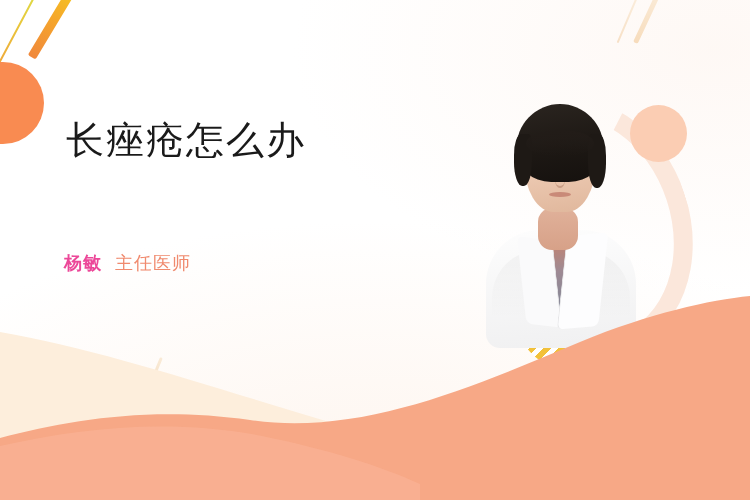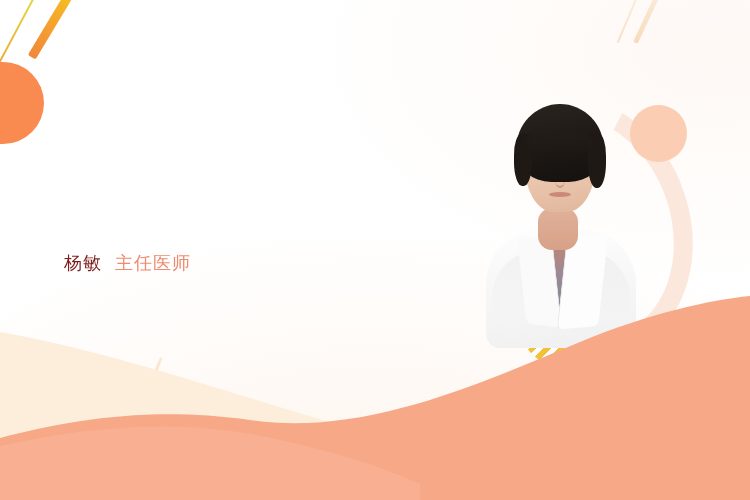--- a/index.html
+++ b/index.html
@@ -281,22 +281,22 @@
     left: 64px; top: 248px;
     white-space: nowrap;
   }
   .meta-line {
     font-size: 18px;
     line-height: 31px;
     letter-spacing: 1px;
     color: #F08A6E;
   }
   .meta-name {
-    font-weight: normal;
-    color: #7f1d1d;
+    font-weight: bold;
+    color: #ec4899;
     margin-right: 13px;
   }
   .meta-gap { display: inline-block; width: 11px; }
 </style>
 </head>
 <body>
 
 <div id="stage">
 
   <div class="bg-base"></div>
@@ -338,20 +338,21 @@
     <div class="p-hair-side-r"></div>
     <div class="p-hair-fringe"></div>
   </div>
 
   <svg class="waves" viewBox="0 0 750 230" preserveAspectRatio="none">
     <path d="M0,62 C140,86 300,150 470,190 C570,213 670,224 750,228 L750,230 L0,230 Z" fill="#FDEEDC"></path>
     <path d="M0,168 C70,150 150,136 250,150 C360,166 470,118 580,72 C650,43 710,30 750,26 L750,230 L0,230 Z" fill="#F7A886"></path>
     <path d="M0,176 C80,158 170,148 262,166 C330,180 380,196 420,214 L420,230 L0,230 Z" fill="#F9B294" opacity="0.75"></path>
   </svg>
 
+  <div class="title">长痤疮怎么办</div>
 
   <div class="meta">
     <div class="meta-line">
       <span class="meta-name">杨敏</span><span>主任医师</span>
     </div>
   </div>
 
 </div>
 
 </body></html>

